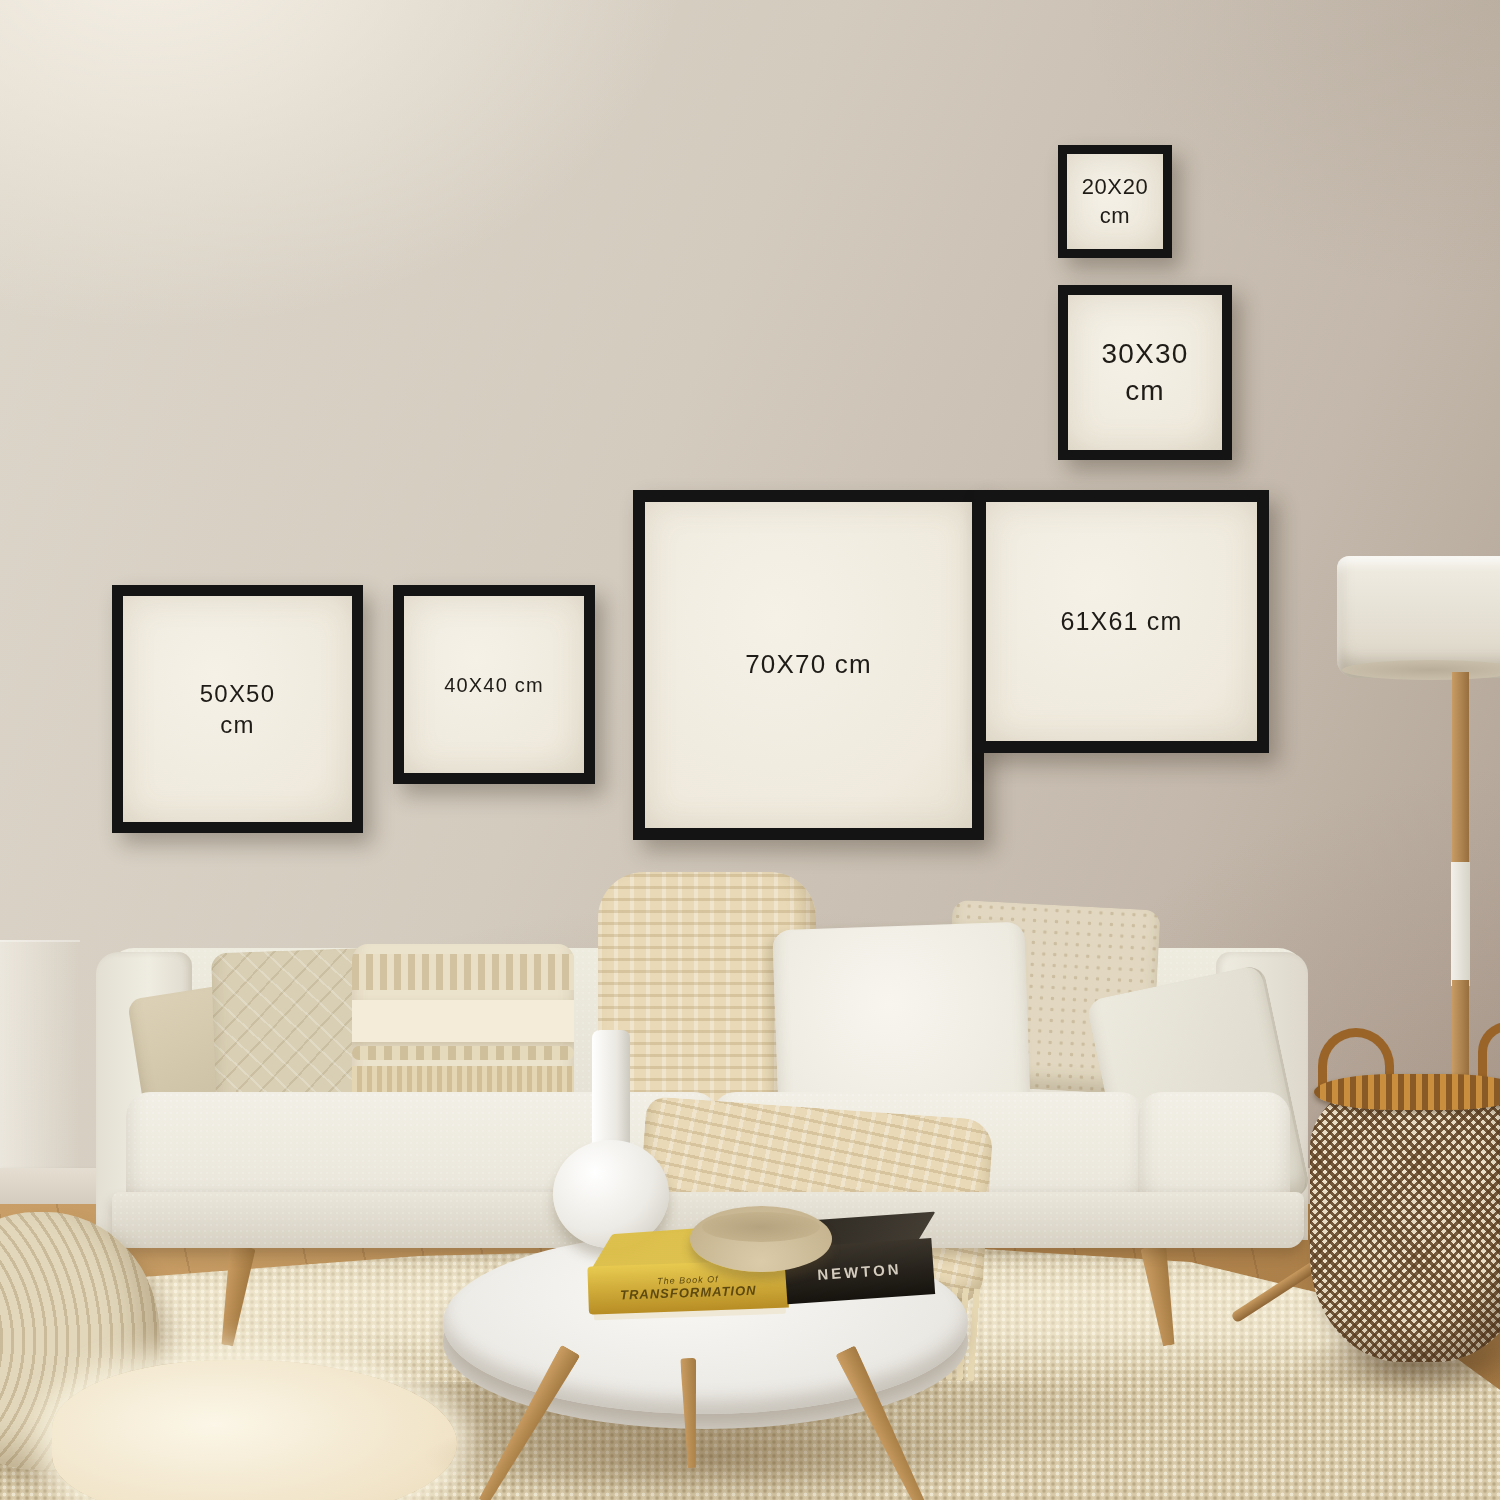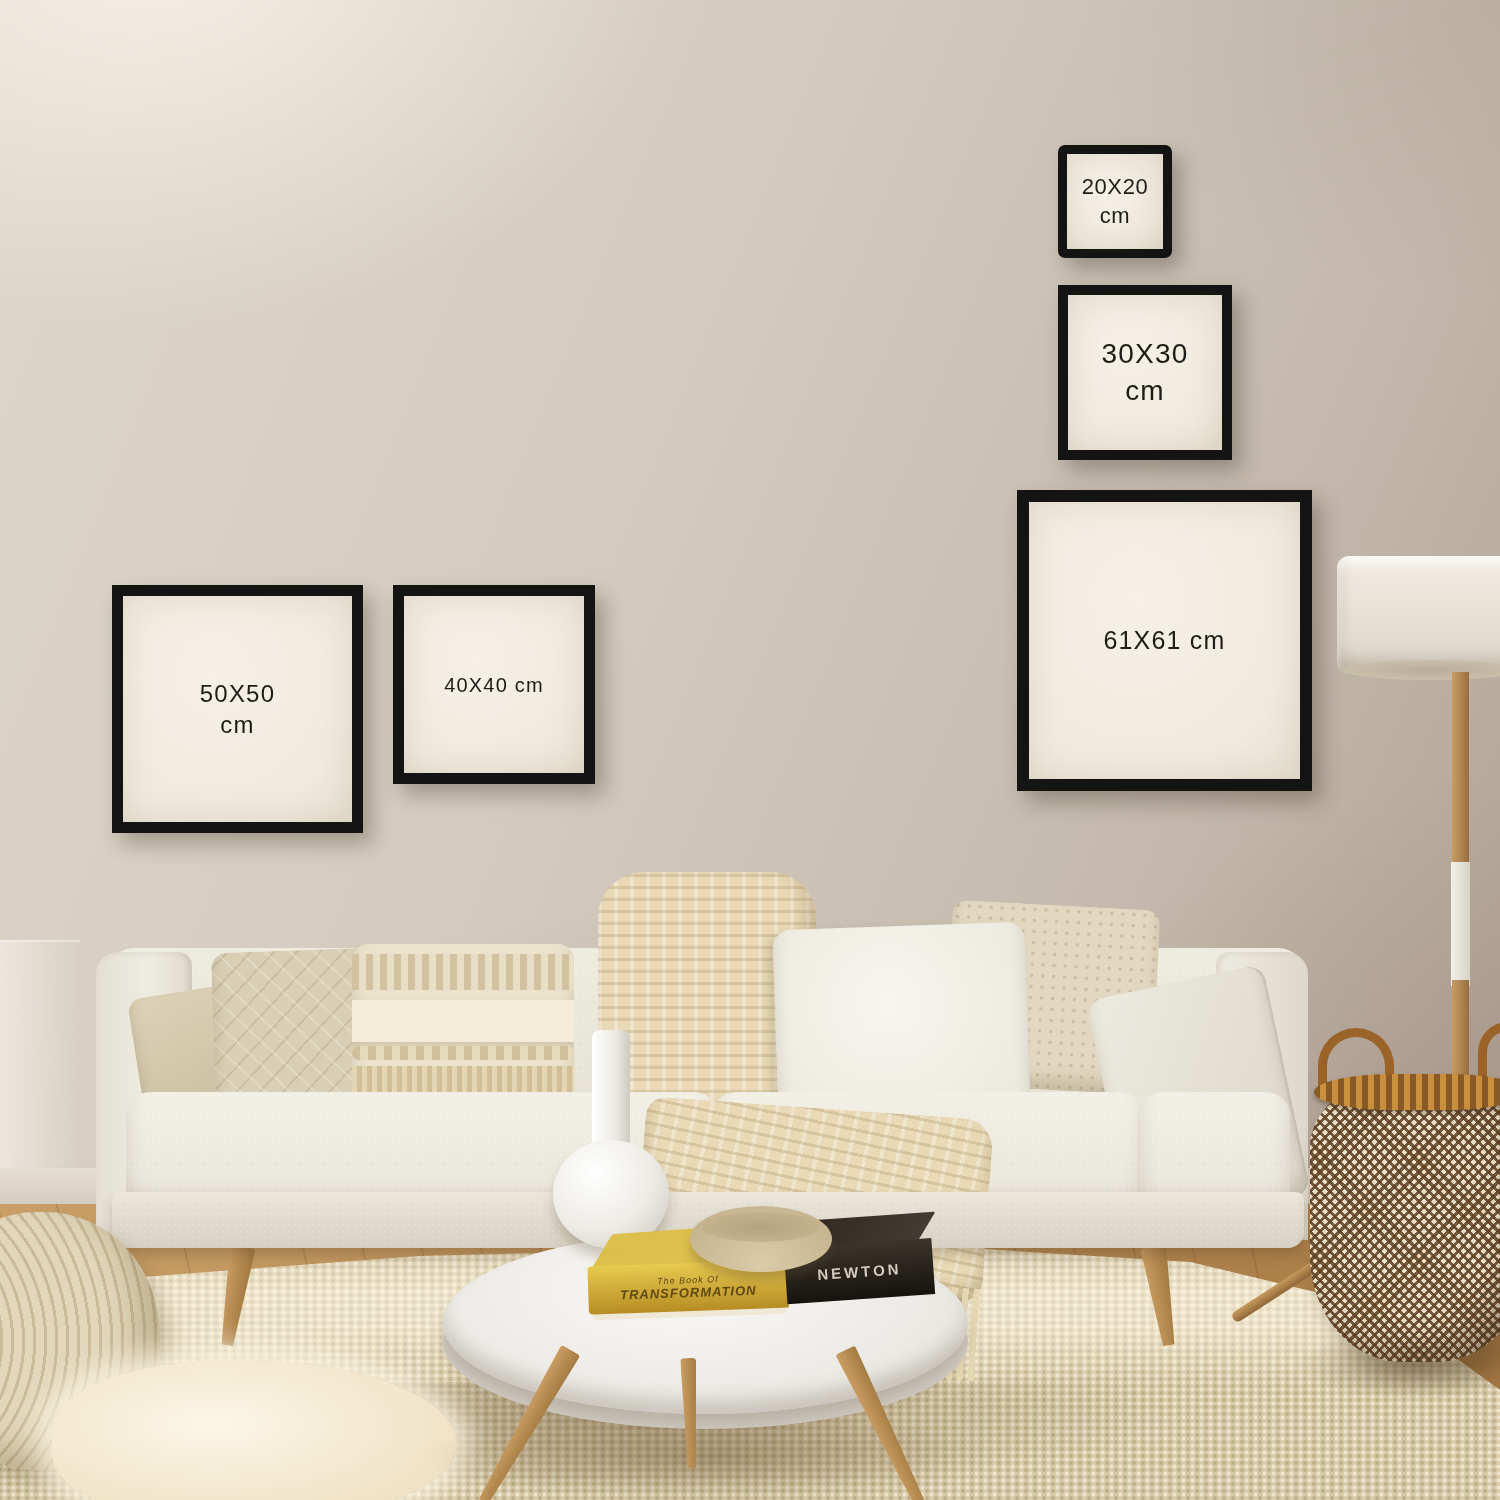--- a/index.html
+++ b/index.html
@@ -45,30 +45,30 @@
       radial-gradient(ellipse at 40% 35%, #f5f1e7, #efeadd 70%, #e7e1d2 100%);
     border:12px solid #141414;
     box-shadow:9px 11px 20px rgba(40,30,18,.30), inset 0 0 34px rgba(120,100,70,.14);
     display:flex;align-items:center;justify-content:center;text-align:center;}
   .frame-label{color:#1f1c18;letter-spacing:1.2px;line-height:1.3;font-size:26px;}
   .frame-label span{display:block;}
   .frame-label span:empty{display:none;}
   .f1{left:110px;top:62px;width:493px;height:500px;}
   .f2{left:632px;top:62px;width:398px;height:401px;}
   .f2 .frame-label{transform:translateY(14px);}
-  .f3{left:1058px;top:145px;width:114px;height:113px;border-width:9px;border-radius:7px;}
+  .f3{left:1058px;top:145px;width:114px;height:113px;border-width:9px;}
   .f3 .frame-label{font-size:22px;letter-spacing:.6px;}
   .f4{left:1058px;top:285px;width:174px;height:175px;border-width:10px;}
   .f4 .frame-label{font-size:28px;}
   .f5{left:112px;top:585px;width:251px;height:248px;border-width:11px;}
   .f5 .frame-label{font-size:24px;}
   .f6{left:393px;top:585px;width:202px;height:199px;border-width:11px;}
   .f6 .frame-label{font-size:20px;}
   .f7{left:633px;top:490px;width:351px;height:350px;}
-  .f8{left:1017px;top:490px;width:295px;height:301px;}
+  .f8{left:974px;top:490px;width:295px;height:263px;}
   .f8 .frame-label{font-size:25px;}
 
   
   .lamp-shade{left:1337px;top:556px;width:188px;height:122px;
     border-radius:12px 12px 18px 18px;
     background:linear-gradient(180deg,#f1ede3,#ded8ca 85%);
     box-shadow:inset 0 8px 10px rgba(255,255,255,.6), inset 0 -16px 16px rgba(115,100,80,.35);}
   .lamp-shade-rim{left:1342px;top:660px;width:178px;height:20px;border-radius:50%;
     background:radial-gradient(ellipse,#b8ad98,#cfc6b2);}
   .lamp-pole-w1{left:1452px;top:672px;width:17px;height:196px;
@@ -272,20 +272,26 @@
       <span>50X50</span>
       <span>cm</span>
     </div>
   </div>
   <div class="frame f6">
     <div class="frame-label">
       <span>40X40 cm</span>
 
     </div>
   </div>
+  <div class="frame f7">
+    <div class="frame-label">
+      <span>70X70 cm</span>
+
+    </div>
+  </div>
   <div class="frame f8">
     <div class="frame-label">
       <span>61X61 cm</span>
 
     </div>
   </div>
 
   <div class="lamp-shade"></div>
   <div class="lamp-shade-rim"></div>
   <div class="lamp-pole-w1"></div>

